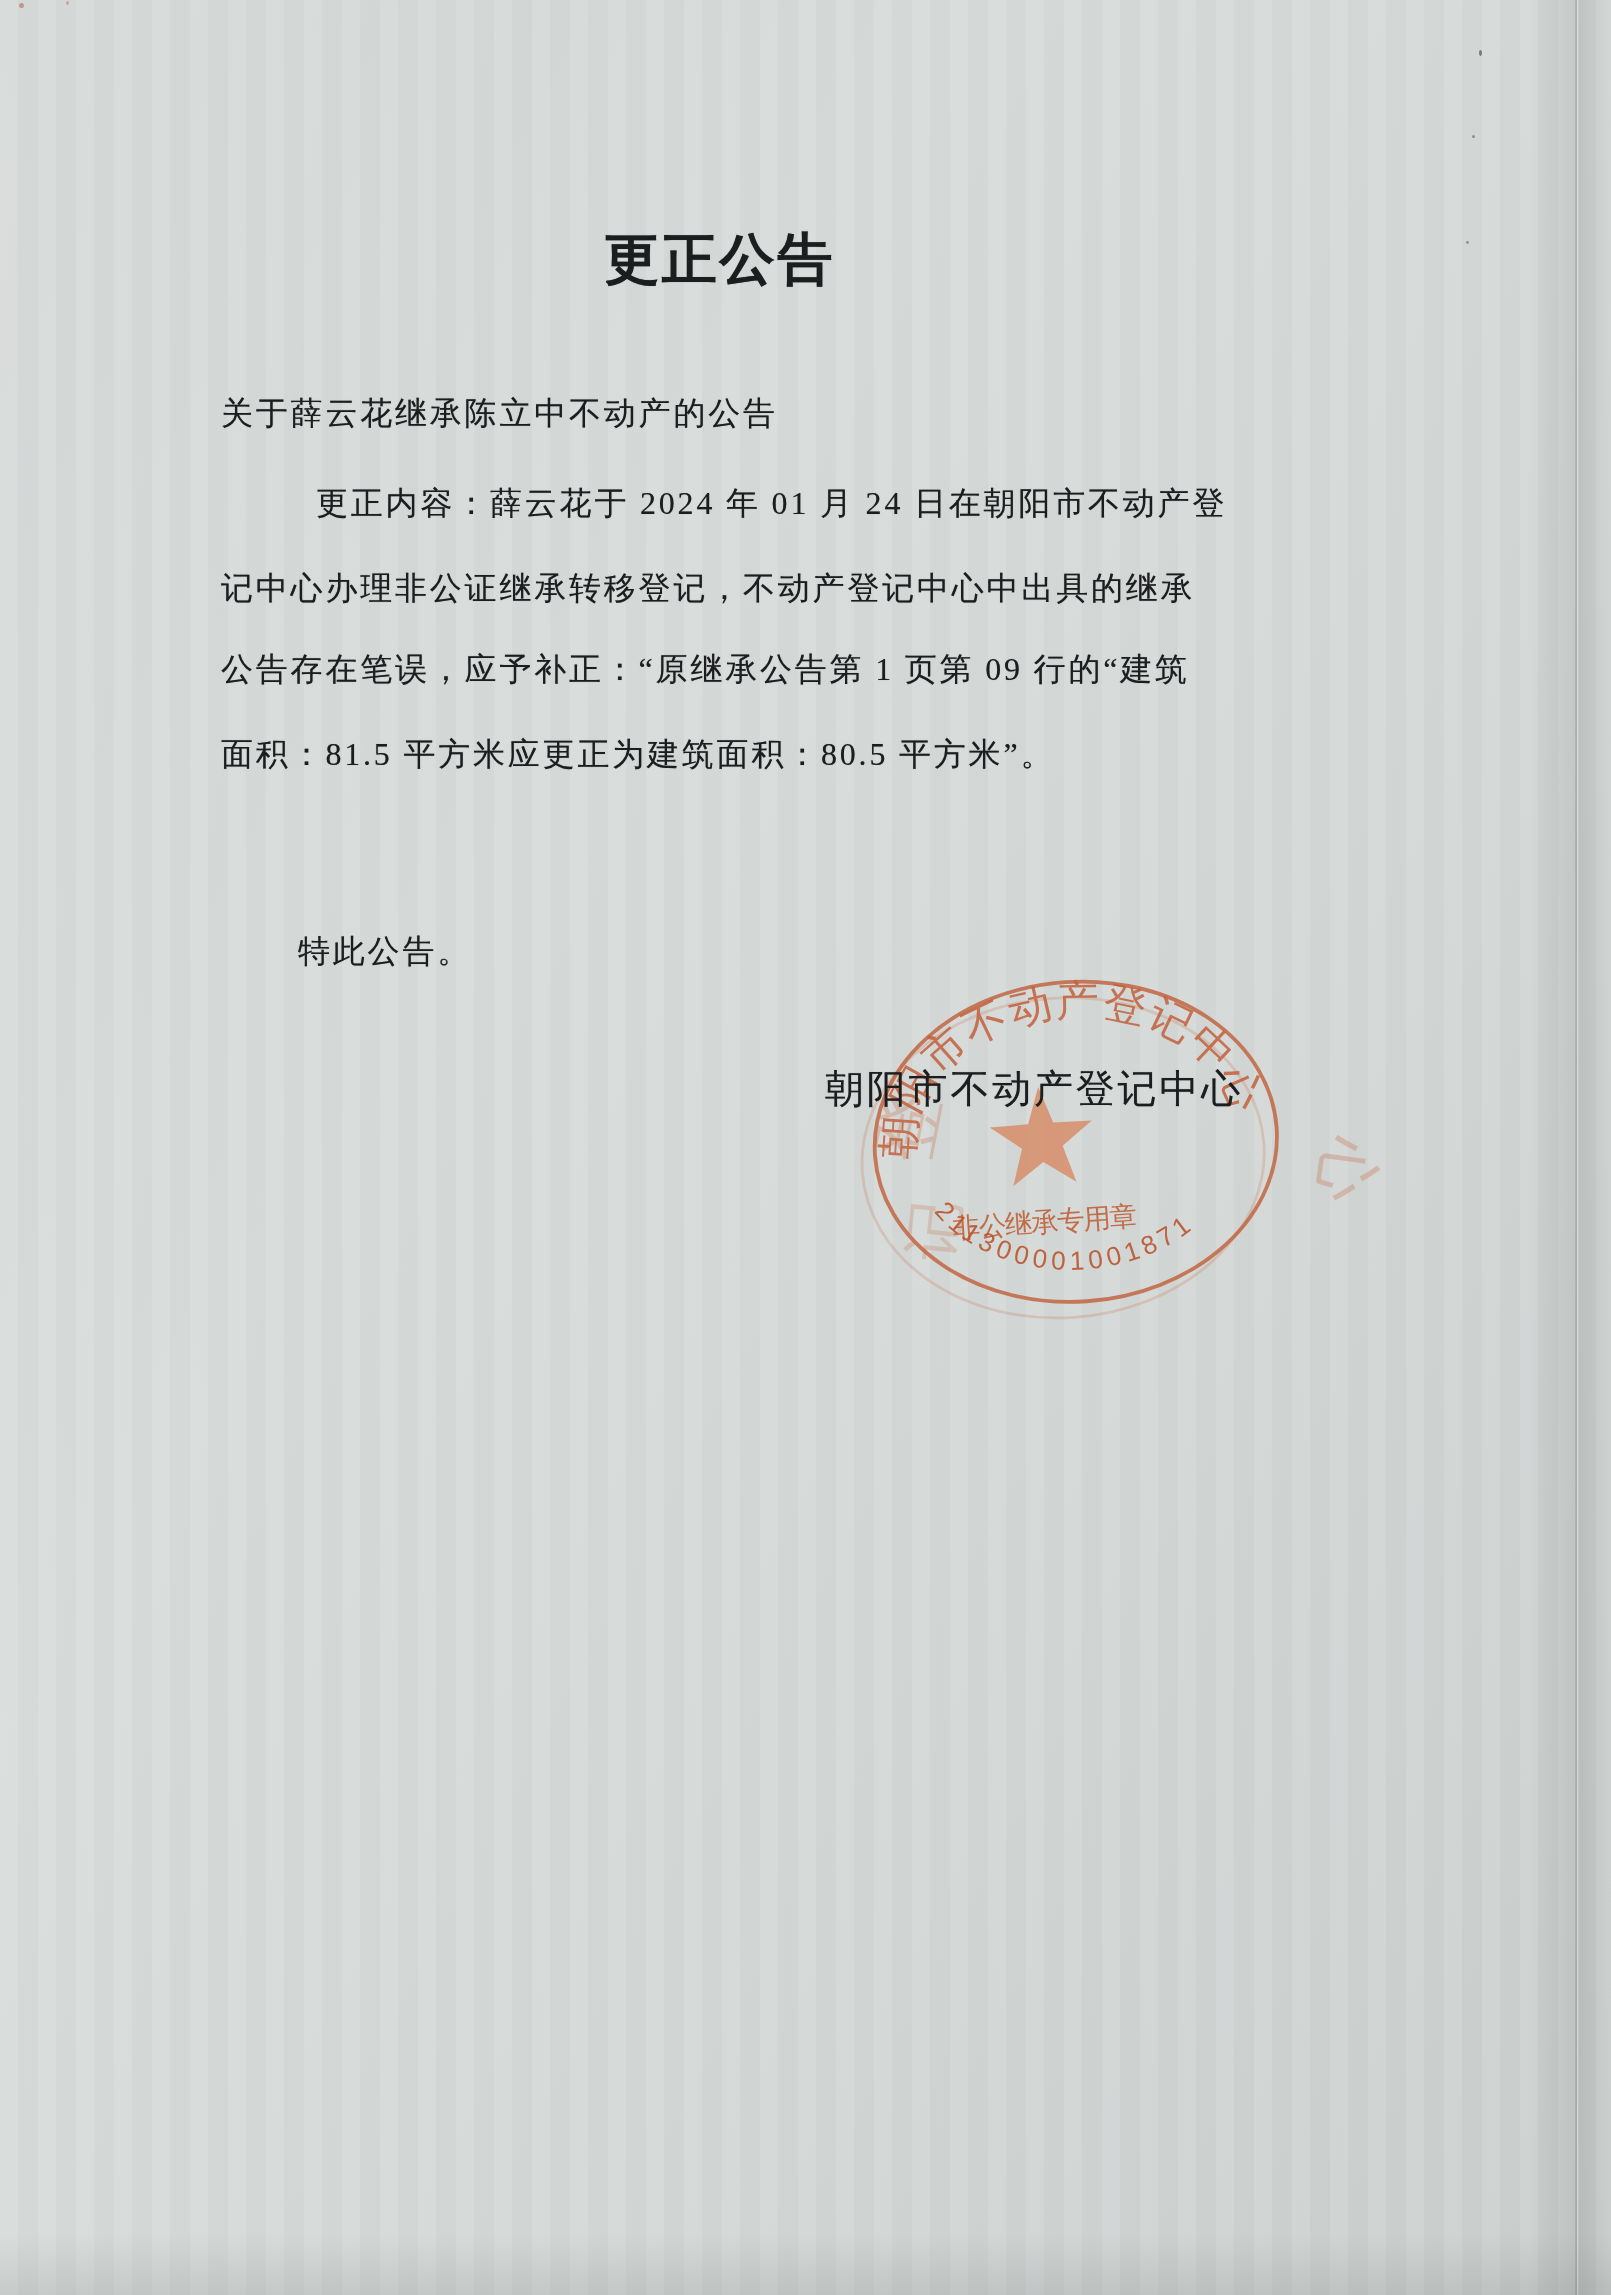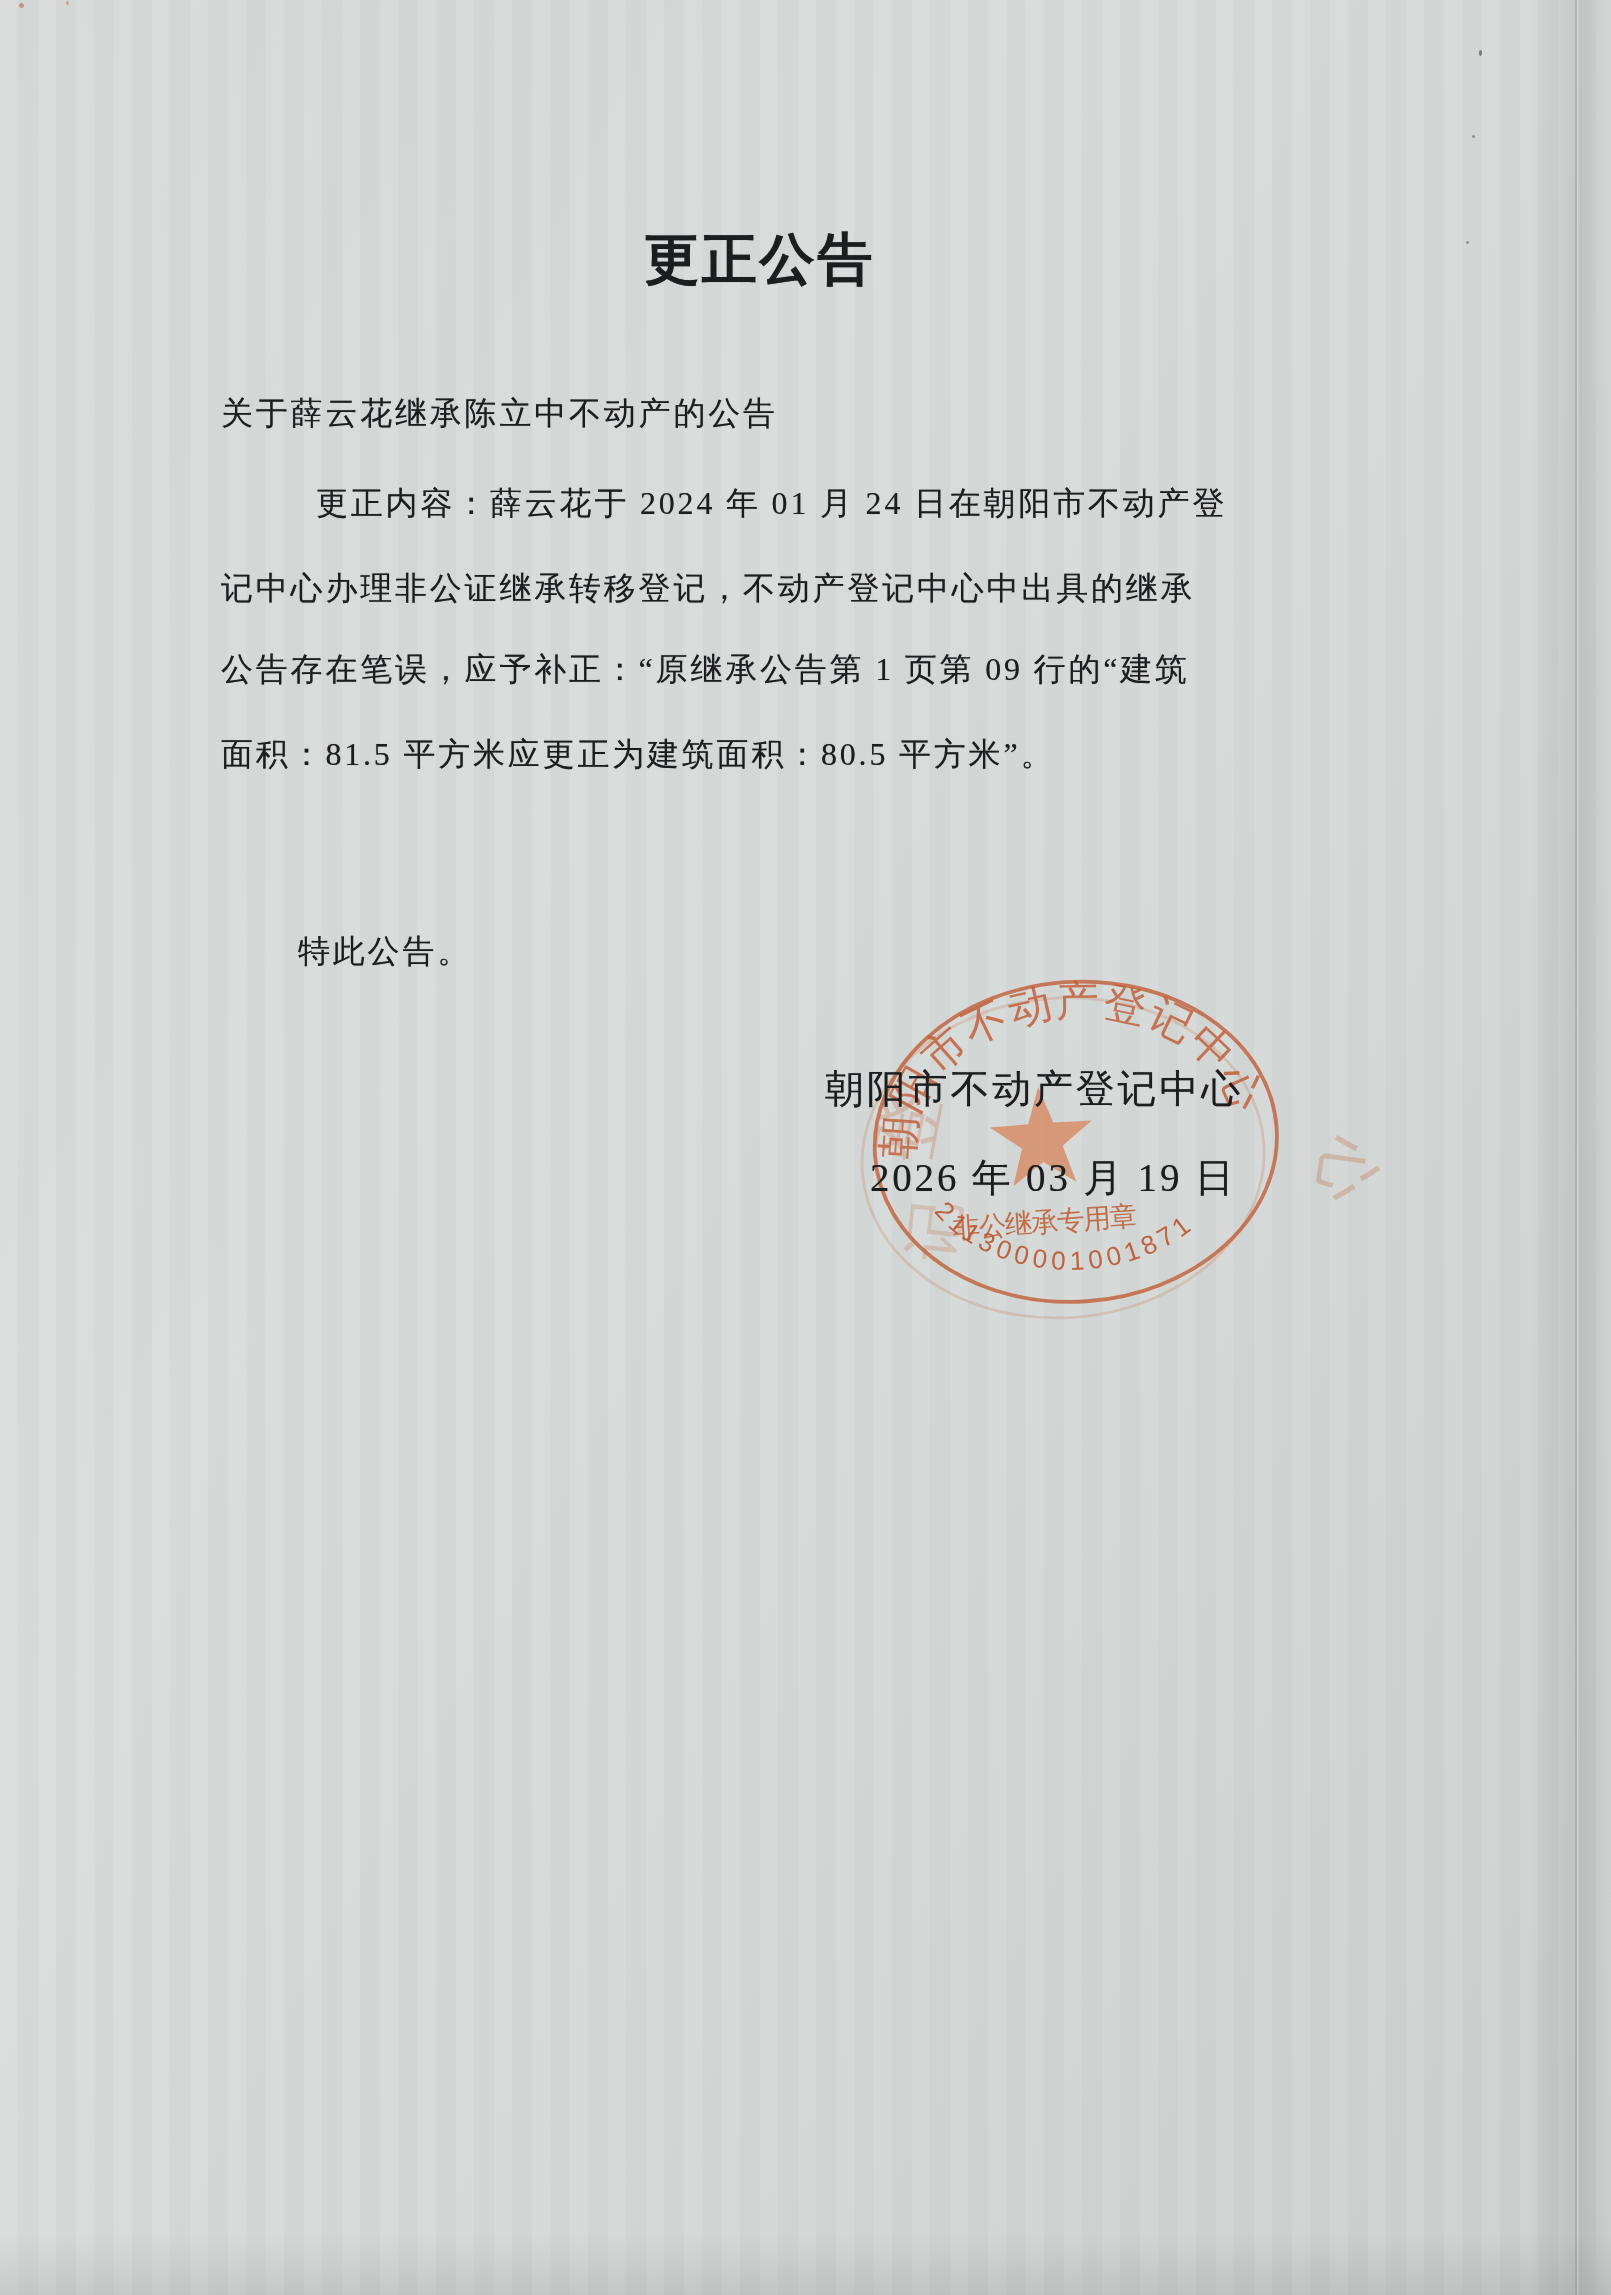--- a/index.html
+++ b/index.html
@@ -92,28 +92,27 @@
       <text class="ghostchar" x="228" y="472" font-size="88" opacity="0.24" transform="rotate(-80 228 472)">记</text>
       <text class="ghostchar" x="788" y="326" font-size="94" opacity="0.30" transform="rotate(102 788 326)">心</text>
       <text class="label" x="366" y="437">非公继承专用章</text>
       <path id="serialPath" d="M 202 388 A 240 185 0 0 0 638 388" fill="none"></path>
       <text class="serial">
         <textPath href="#serialPath" startOffset="2%">211300001001871</textPath>
       </text>
     </g>
   </svg>
 
-  <div class="line title" style="left:644px; top:223px;">更正公告</div>
+  <div class="line title" style="left:604px; top:223px;">更正公告</div>
 
   <div class="line" style="left:221px; top:392px;">关于薛云花继承陈立中不动产的公告</div>
 
   <div class="line" style="left:316px; top:482px;">更正内容：薛云花于 2024 年 01 月 24 日在朝阳市不动产登</div>
   <div class="line" style="left:221px; top:567px;">记中心办理非公证继承转移登记，不动产登记中心中出具的继承</div>
   <div class="line" style="left:221px; top:648px;">公告存在笔误，应予补正：“原继承公告第 1 页第 09 行的“建筑</div>
   <div class="line" style="left:221px; top:733px;">面积：81.5 平方米应更正为建筑面积：80.5 平方米”。</div>
 
   <div class="line" style="left:298px; top:930px;text-align:right;">特此公告。</div>
 
   <div class="line sig" style="left:825px; top:1062px;">朝阳市不动产登记中心</div>
-  <div class="line date" style="left:870px; top:1151px;">2026 年 03 月 19 日</div>
 
 </div>
 
 
 </body></html>

